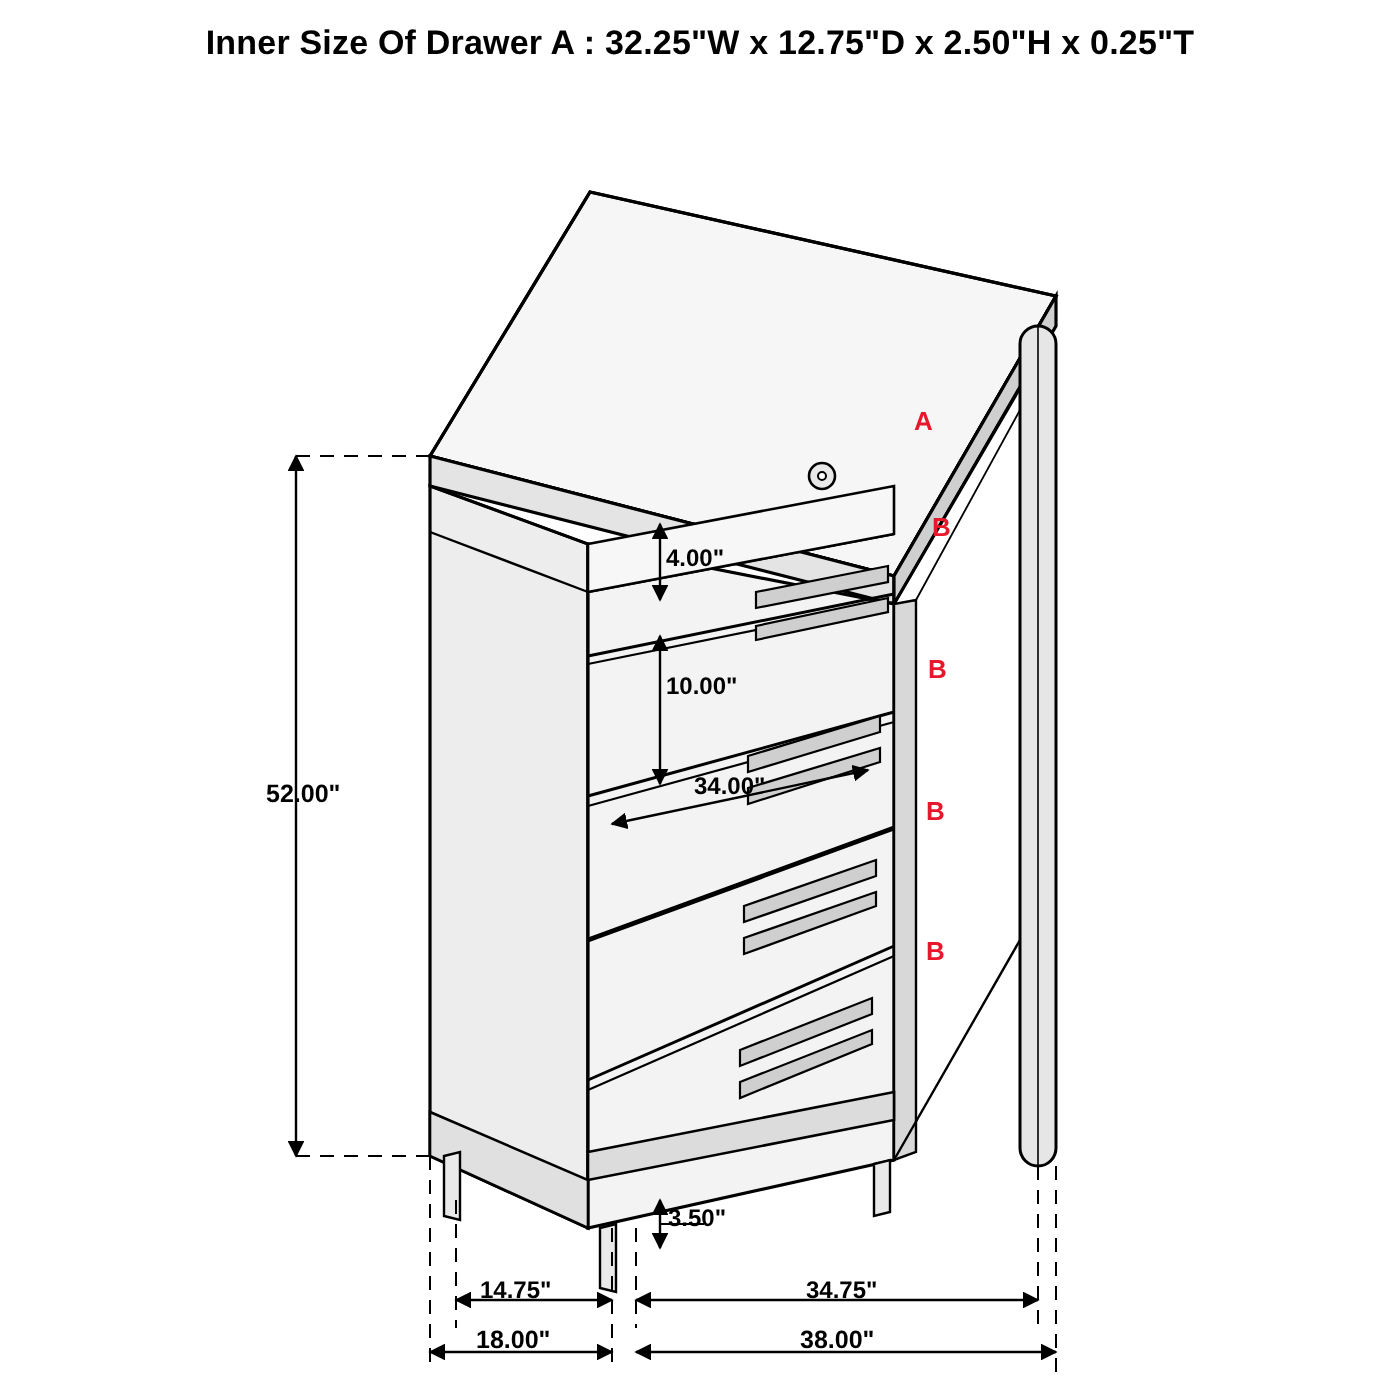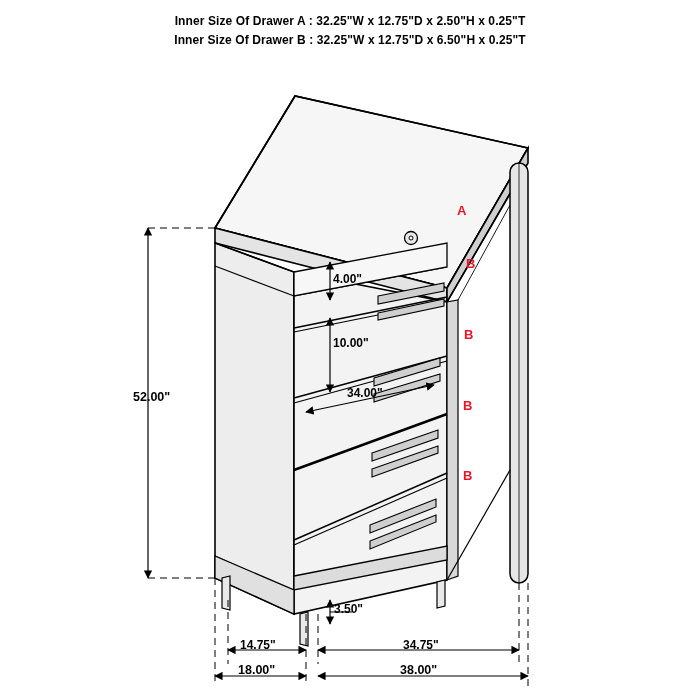--- a/index.html
+++ b/index.html
@@ -18,21 +18,21 @@
     position: relative;
     width: 700px;
     height: 700px;
   }
   .header {
     position: absolute;
     left: 0;
     top: 12px;
     width: 700px;
     text-align: center;
-    font-size: 12px;
+    font-size: 17px;
     font-weight: bold;
     color: #000;
     line-height: 19px;
     letter-spacing: 0.1px;
   }
   .header div { white-space: nowrap; }
 
   svg { position: absolute; left: 0; top: 0; }
 
   .lbl {
@@ -51,21 +51,20 @@
     white-space: nowrap;
   }
 </style>
 </head>
 <body>
 
 <div id="stage">
 
   <div class="header">
     <div>Inner Size Of Drawer A : 32.25"W x 12.75"D x 2.50"H x 0.25"T</div>
-    <div>Inner Size Of Drawer B : 32.25"W x 12.75"D x 6.50"H x 0.25"T</div>
   </div>
 
   <svg width="700" height="700" viewBox="0 0 700 700">
     <defs>
       <marker id="arr" viewBox="0 0 10 10" refX="9" refY="5" markerWidth="7" markerHeight="7" orient="auto-start-reverse">
         <path d="M 0 0 L 10 5 L 0 10 z" fill="#000"></path>
       </marker>
     </defs>
 
     <g>

